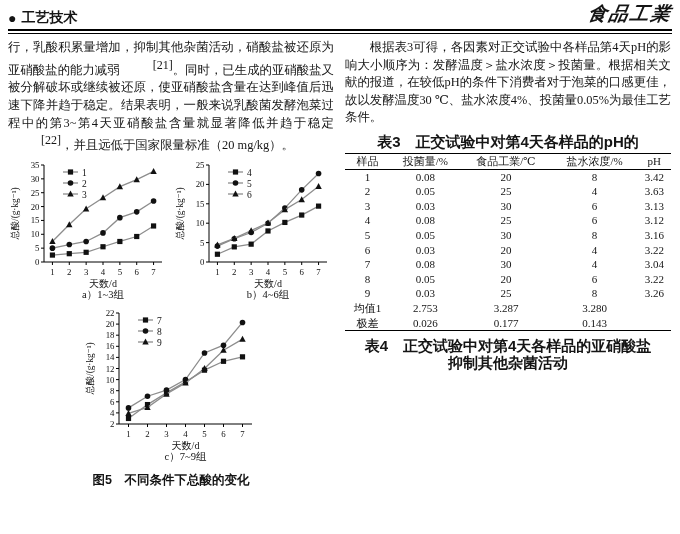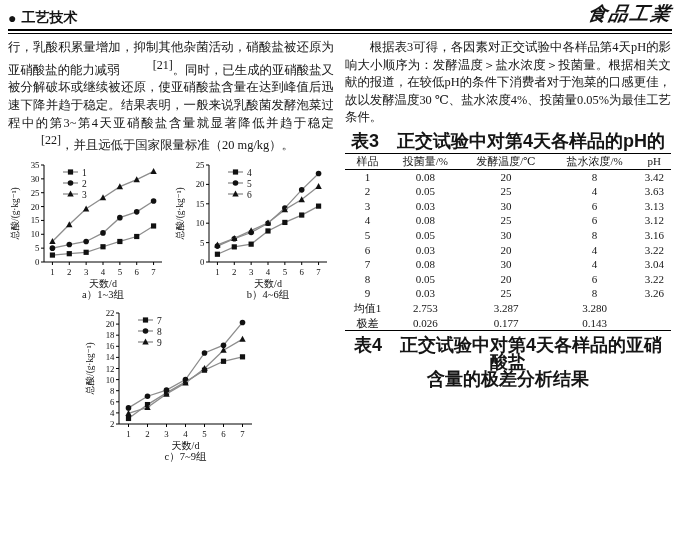--- a/index.html
+++ b/index.html
@@ -16,21 +16,21 @@
   .cols{display:flex;gap:11px;margin-top:5px;}
   .col{width:326px;}
   p.body{font-size:12.4px;line-height:17.6px;text-align:justify;margin:0;}
   p.indent{text-indent:2em;}
   sup{font-size:12px;padding-left:33px;}
   .charts-row{display:flex;justify-content:space-between;margin-top:3px;}
   .chart-c-row{display:flex;justify-content:center;}
   .fig-caption{font-family:"Liberation Sans","DejaVu Sans",sans-serif;font-weight:bold;
        text-align:center;font-size:12.5px;margin-top:4px;}
   .tbl-title{font-family:"Liberation Sans","DejaVu Sans",sans-serif;font-weight:bold;
-       text-align:center;font-size:18px;line-height:17px;margin:6px 0 3px 0;}
+       text-align:center;font-size:15px;line-height:17px;margin:6px 0 3px 0;}
   table.data{width:100%;border-collapse:collapse;font-size:11px;
        border-top:1.5px solid #000;border-bottom:1.5px solid #000;margin-bottom:4px;}
   table.data th,table.data td{padding:0 2px;text-align:center;font-weight:normal;
        line-height:14.6px;white-space:nowrap;}
   table.data thead tr{border-bottom:1px solid #000;}
   svg{font-family:"Liberation Serif","DejaVu Serif",serif;}
   .para2{margin-top:2px;}
 </style>
 </head>
 <body>
@@ -257,35 +257,36 @@
               <path d="M102.5 73.53 L105.7 79.53 L99.3 79.53 Z" fill="#111111"></path>
               <path d="M121.5 59.1 L124.7 65.1 L118.3 65.1 Z" fill="#111111"></path>
               <path d="M140.5 40.785000000000004 L143.7 46.785000000000004 L137.3 46.785000000000004 Z" fill="#111111"></path>
               <path d="M159.5 29.684999999999995 L162.7 35.684999999999995 L156.3 35.684999999999995 Z" fill="#111111"></path>
               <line x1="55" y1="36" x2="70" y2="36" stroke="#8d8d8d" stroke-width="1.3"></line>
               <path d="M62.5 32.6 L65.7 38.6 L59.3 38.6 Z" fill="#111111"></path>
               <text x="74" y="39.5" font-size="9.5" fill="#111111">9</text>
               <text x="102.5" y="154" text-anchor="middle" font-size="10.5" fill="#111111">c）7~9组</text>
             </svg></div>
       </div>
+      <div class="fig-caption">图5　不同条件下总酸的变化</div>
     </div>
 
     <div class="col">
       <p class="body indent">根据表3可得，各因素对正交试验中各样品第4天pH的影响大小顺序为：发酵温度＞盐水浓度＞投菌量。根据相关文献的报道，在较低pH的条件下消费者对于泡菜的口感更佳，故以发酵温度30 ℃、盐水浓度4%、投菌量0.05%为最佳工艺条件。</p>
 
       <div class="tbl-title">
         <div>表3　正交试验中对第4天各样品的pH的</div>
       </div>
 
       <table class="data">
           <thead>
             <tr>
               <th>样品</th>
               <th>投菌量/%</th>
-              <th>发酵温度/℃</th>
+              <th>食品工業/℃</th>
               <th>盐水浓度/%</th>
               <th>pH</th>
             </tr>
           </thead>
           <tbody>
             <tr>
               <td>1</td>
               <td>0.08</td>
               <td>20</td>
               <td>8</td>
@@ -360,18 +361,18 @@
               <td>0.177</td>
               <td>0.143</td>
               <td></td>
             </tr>
           </tbody>
         </table>
 
 
       <div class="tbl-title">
         <div>表4　正交试验中对第4天各样品的亚硝酸盐</div>
-        <div>含量的极差分析结果</div>
+        <div>抑制其他杂菌活动</div>
       </div>
     </div>
 
   </div>
 </div>
 
 </body></html>

